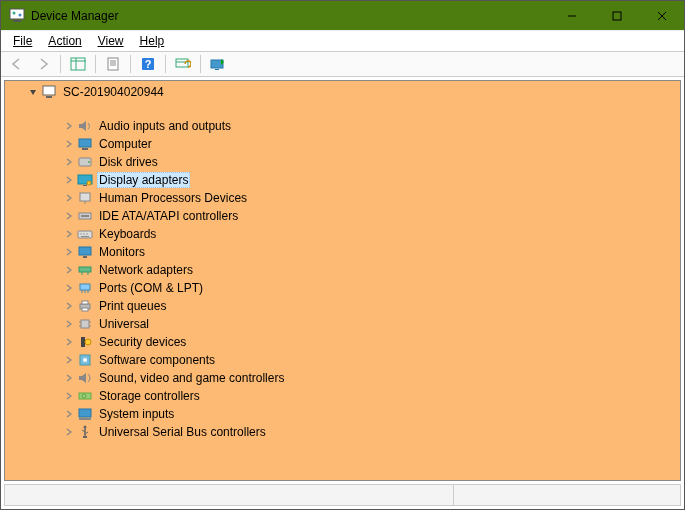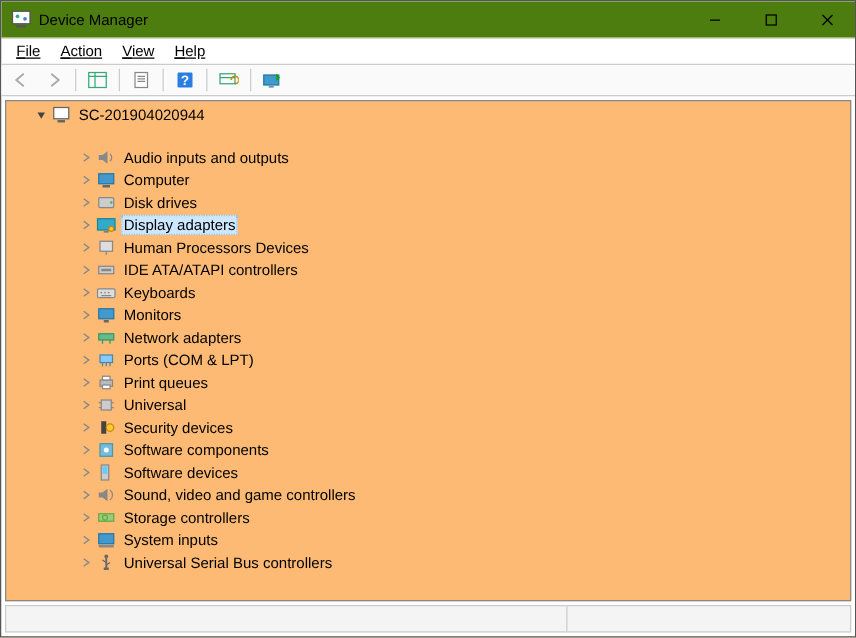--- a/index.html
+++ b/index.html
@@ -436,34 +436,20 @@
           <span class="node-label">Software components</span>
         </li>
         <li>
           <span class="expander">
             <svg width="10" height="10">
               <path d="M3 2 L7 5 L3 8" fill="none" stroke="#888" stroke-width="1.2"></path>
             </svg>
           </span>
           <span class="node-icon">
             <svg width="16" height="16">
-              <rect x="4" y="2" width="6" height="12" fill="#ccc" stroke="#888"></rect>
-              <rect x="5" y="3" width="4" height="6" fill="#6cf"></rect>
-            </svg>
-          </span>
-          <span class="node-label">Software devices</span>
-        </li>
-        <li>
-          <span class="expander">
-            <svg width="10" height="10">
-              <path d="M3 2 L7 5 L3 8" fill="none" stroke="#888" stroke-width="1.2"></path>
-            </svg>
-          </span>
-          <span class="node-icon">
-            <svg width="16" height="16">
               <path d="M2 6h3l4-3v10l-4-3H2z" fill="#888"></path>
               <path d="M11 4a5 5 0 0 1 0 8" fill="none" stroke="#888"></path>
             </svg>
           </span>
           <span class="node-label">Sound, video and game controllers</span>
         </li>
         <li>
           <span class="expander">
             <svg width="10" height="10">
               <path d="M3 2 L7 5 L3 8" fill="none" stroke="#888" stroke-width="1.2"></path>

